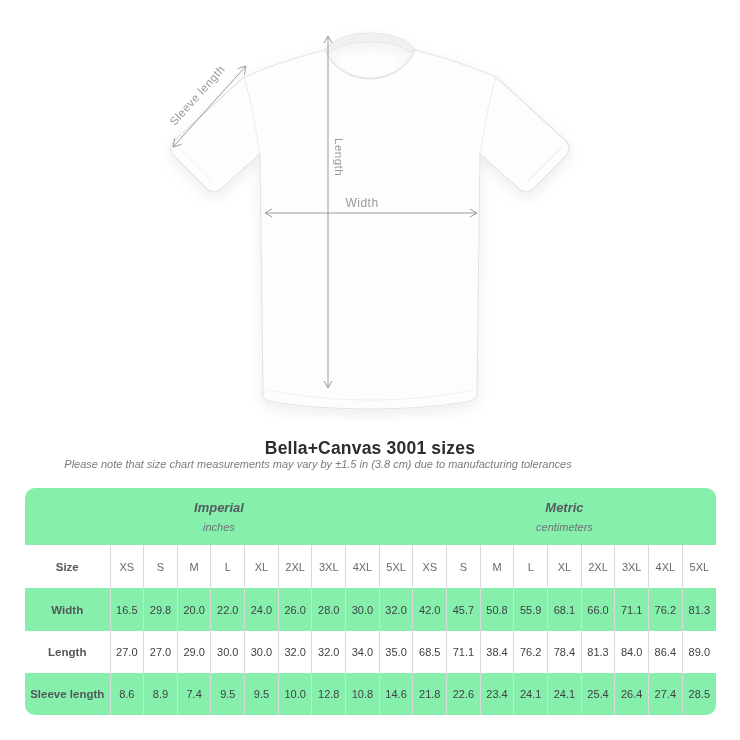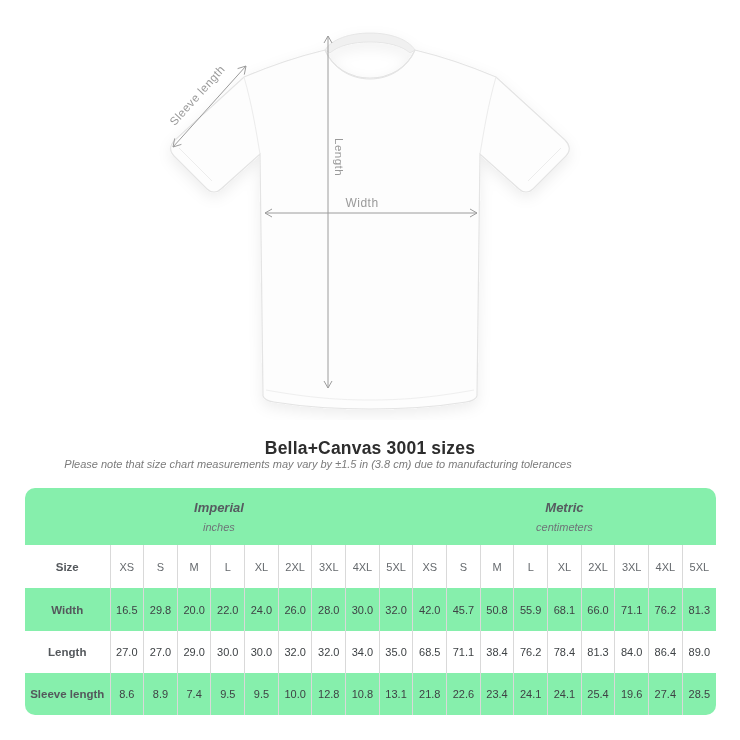--- a/index.html
+++ b/index.html
@@ -217,26 +217,26 @@
     <tr class="val-row gray">
       <td class="lbl">Sleeve length</td>
       <td class="val sep">8.6</td>
       <td class="val sep">8.9</td>
       <td class="val sep">7.4</td>
       <td class="val sep">9.5</td>
       <td class="val sep">9.5</td>
       <td class="val sep">10.0</td>
       <td class="val sep">12.8</td>
       <td class="val sep">10.8</td>
-      <td class="val sep">13.1</td>
+      <td class="val sep">14.6</td>
       <td class="val sep">21.8</td>
       <td class="val sep">22.6</td>
       <td class="val sep">23.4</td>
       <td class="val sep">24.1</td>
       <td class="val sep">24.1</td>
       <td class="val sep">25.4</td>
-      <td class="val sep">19.6</td>
+      <td class="val sep">26.4</td>
       <td class="val sep">27.4</td>
       <td class="val sep">28.5</td>
     </tr>
   </tbody>
     </table>
 </div>
 
 </body></html>

